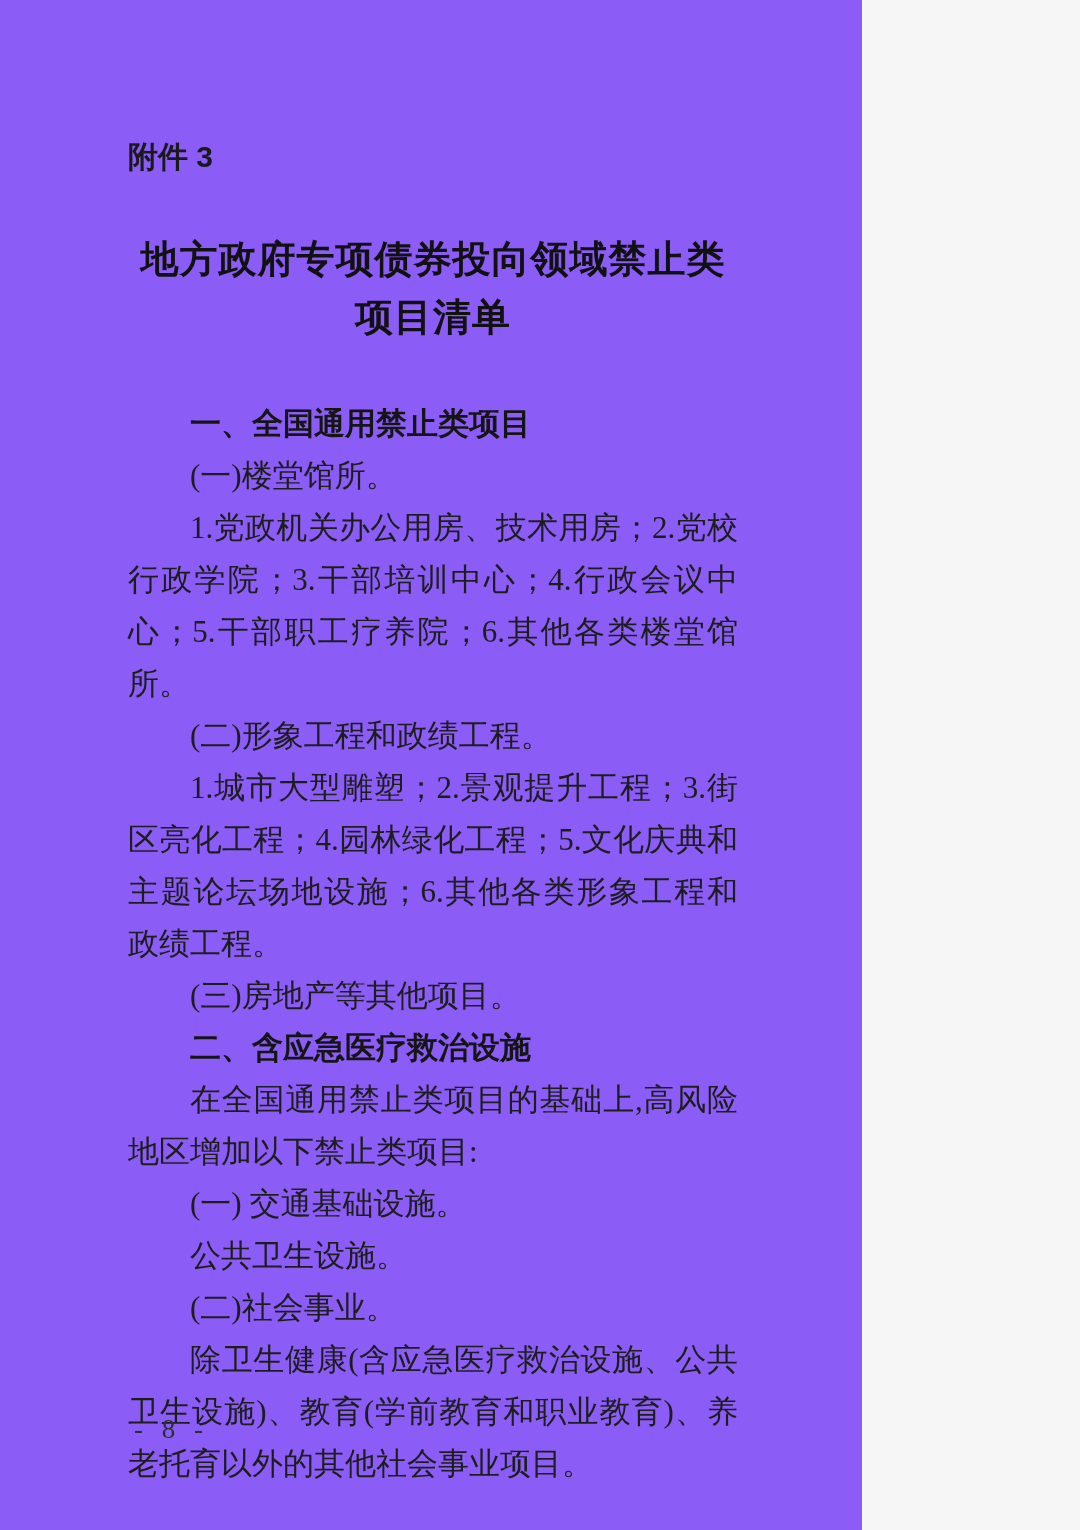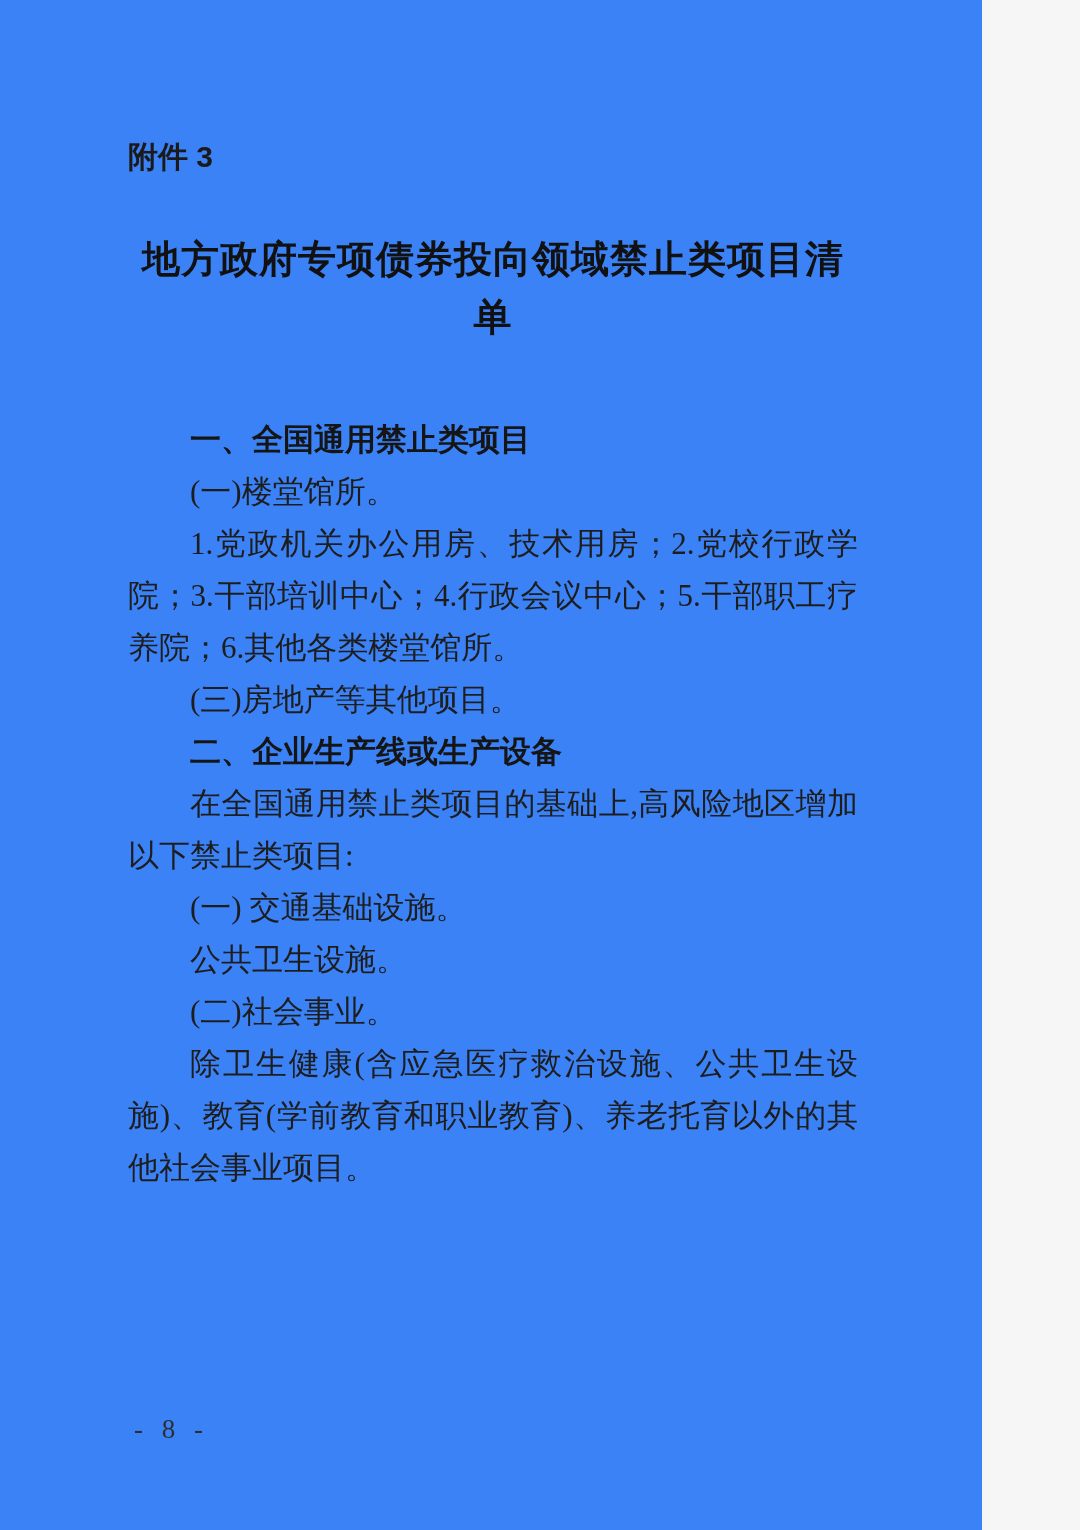--- a/index.html
+++ b/index.html
@@ -3,22 +3,22 @@
 <meta charset="utf-8">
 <style>
   html, body { margin: 0; padding: 0; }
   body {
     width: 1080px; height: 1530px;
     background: #f6f6f6;
     font-family: "Liberation Serif", "DejaVu Serif", serif;
   }
   .page {
     position: relative;
-    width: 982px; height: 1530px;
-    background: #3b82f6;
+    width: 862px; height: 1530px;
+    background: #8b5cf6;
     color: #1e1e1e;
     box-sizing: border-box;
     padding: 136px 124px 0 128px;
     overflow: hidden;
   }
   .attachment-label {
     font-family: "Liberation Sans", "DejaVu Sans", sans-serif;
     font-weight: 600;
     font-size: 30px;
     line-height: 42px;
@@ -28,21 +28,21 @@
     margin: 52px 0 1px 0;
     font-family: "Liberation Serif", "DejaVu Serif", serif;
     font-weight: 800;
     font-size: 38px;
     line-height: 58px;
     text-align: center;
     color: #111;
     letter-spacing: 1px;
   }
   .content {
-    margin-top: 68px;
+    margin-top: 52px;
     font-size: 31px;
     line-height: 52px;
     text-align: justify;
     color: #1d1d1d;
   }
   .content p {
     margin: 0;
     text-indent: 62px;
   }
   .para-heading {
@@ -92,22 +92,24 @@
 <div class="page">
 
   <div class="attachment-label">附件 3</div>
 
   <h1 class="doc-title">地方政府专项债券投向领域禁止类项目清单</h1>
 
   <div class="content">
     <p class="para-heading">一、全国通用禁止类项目</p>
     <p class="para-sub">(一)楼堂馆所。</p>
     <p class="para-body">1.党政机关办公用房、技术用房；2.党校行政学院；3.干部培训中心；4.行政会议中心；5.干部职工疗养院；6.其他各类楼堂馆所。</p>
+    <p class="para-sub">(二)形象工程和政绩工程。</p>
+    <p class="para-body">1.城市大型雕塑；2.景观提升工程；3.街区亮化工程；4.园林绿化工程；5.文化庆典和主题论坛场地设施；6.其他各类形象工程和政绩工程。</p>
     <p class="para-sub">(三)房地产等其他项目。</p>
-    <p class="para-heading">二、企业生产线或生产设备</p>
+    <p class="para-heading">二、含应急医疗救治设施</p>
     <p class="para-body">在全国通用禁止类项目的基础上,高风险地区增加以下禁止类项目:</p>
     <p class="para-sub">(一) 交通基础设施。</p>
     <p class="para-body">公共卫生设施。</p>
     <p class="para-sub">(二)社会事业。</p>
     <p class="para-body">除卫生健康(含应急医疗救治设施、公共卫生设施)、教育(学前教育和职业教育)、养老托育以外的其他社会事业项目。</p>
   </div>
 
   <div class="page-number">- 8 -</div>
 
   <div class="artifact artifact-tick"></div>

